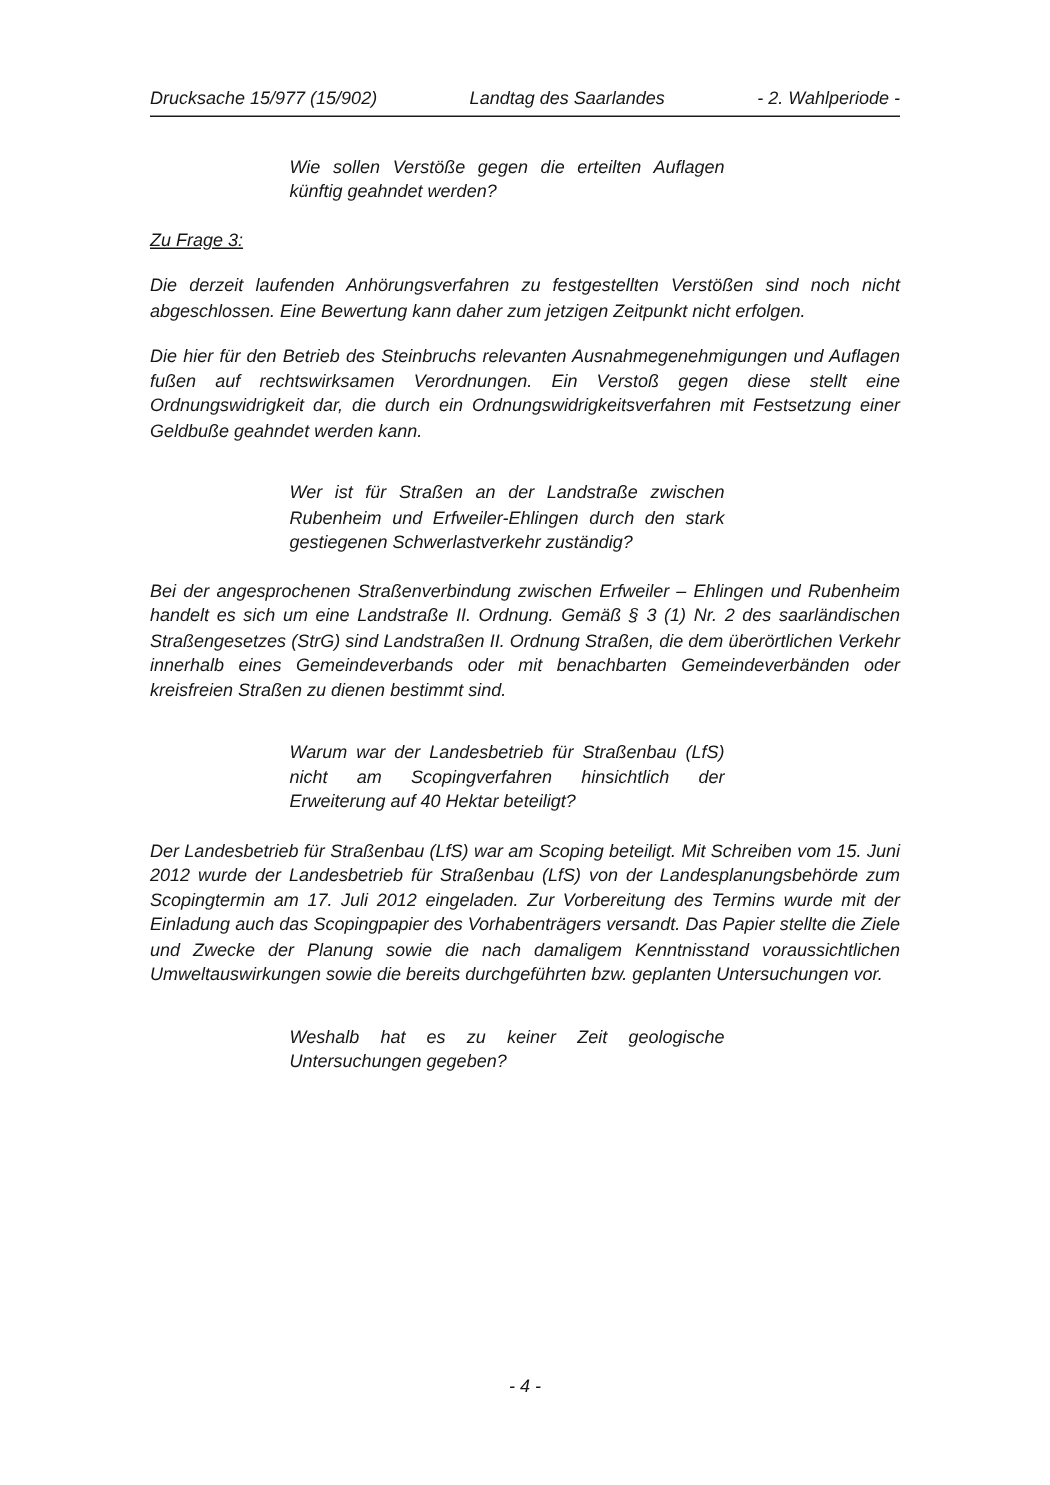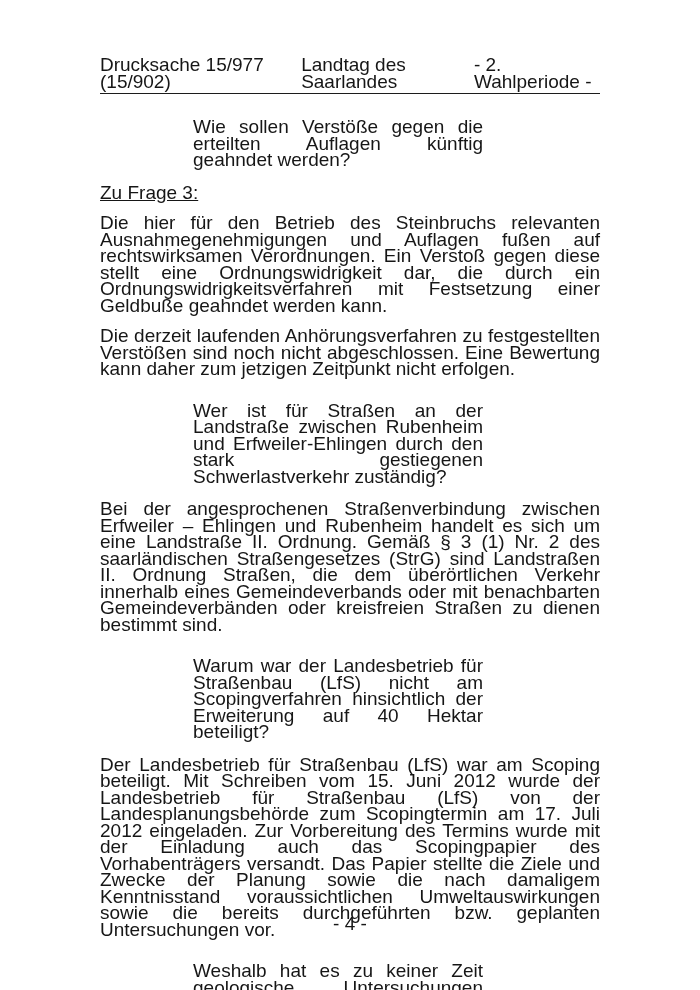--- a/index.html
+++ b/index.html
@@ -8,23 +8,24 @@
     background: #ffffff;
     color: #161616;
     font-family: "Liberation Sans", "DejaVu Sans", sans-serif;
     -webkit-font-smoothing: antialiased;
   }
   .page {
     position: relative;
     box-sizing: border-box;
     width: 700px; height: 990px;
     padding: 57px 100px 0 100px;
-    font-size: 19px;
+    font-size: 12px;
     line-height: 16.5px;
     overflow: hidden;
+    font-style: italic;
   }
   .header {
     display: flex;
     justify-content: space-between;
     align-items: baseline;
     border-bottom: 1.5px solid #1c1c1c;
     padding-bottom: 3px;
   }
   .question {
     width: 290px;
@@ -55,22 +56,22 @@
 
   <div class="header">
     <span>Drucksache 15/977 (15/902)</span>
     <span>Landtag des Saarlandes</span>
     <span>- 2. Wahlperiode -</span>
   </div>
 
   <div class="question">Wie sollen Verstöße gegen die erteilten Auflagen künftig geahndet werden?</div>
 
   <div class="heading">Zu Frage 3:</div>
+  <p class="para">Die derzeit laufenden Anhörungsverfahren zu festgestellten Verstößen sind noch nicht abgeschlossen. Eine Bewertung kann daher zum jetzigen Zeitpunkt nicht erfolgen.</p>
   <p class="para">Die hier für den Betrieb des Steinbruchs relevanten Ausnahmegenehmigungen und Auflagen fußen auf rechtswirksamen Verordnungen. Ein Verstoß gegen diese stellt eine Ordnungswidrigkeit dar, die durch ein Ordnungswidrigkeitsverfahren mit Festsetzung einer Geldbuße geahndet werden kann.</p>
-  <p class="para">Die derzeit laufenden Anhörungsverfahren zu festgestellten Verstößen sind noch nicht abgeschlossen. Eine Bewertung kann daher zum jetzigen Zeitpunkt nicht erfolgen.</p>
 
   <div class="question">Wer ist für Straßen an der Landstraße zwischen Rubenheim und Erfweiler-Ehlingen durch den stark gestiegenen Schwerlastverkehr zuständig?</div>
 
   <div class="para-group">
     <p class="para">Bei der angesprochenen Straßenverbindung zwischen Erfweiler – Ehlingen und Rubenheim handelt es sich um eine Landstraße II. Ordnung. Gemäß § 3 (1) Nr. 2 des saarländischen Straßengesetzes (StrG) sind Landstraßen II. Ordnung Straßen, die dem überörtlichen Verkehr innerhalb eines Gemeindeverbands oder mit benachbarten Gemeindeverbänden oder kreisfreien Straßen zu dienen bestimmt sind.</p>
   </div>
 
   <div class="question">Warum war der Landesbetrieb für Straßenbau (LfS) nicht am Scopingverfahren hinsichtlich der Erweiterung auf 40 Hektar beteiligt?</div>
 
   <p class="para">Der Landesbetrieb für Straßenbau (LfS) war am Scoping beteiligt. Mit Schreiben vom 15. Juni 2012 wurde der Landesbetrieb für Straßenbau (LfS) von der Landesplanungsbehörde zum Scopingtermin am 17. Juli 2012 eingeladen. Zur Vorbereitung des Termins wurde mit der Einladung auch das Scopingpapier des Vorhabenträgers versandt. Das Papier stellte die Ziele und Zwecke der Planung sowie die nach damaligem Kenntnisstand voraussichtlichen Umweltauswirkungen sowie die bereits durchgeführten bzw. geplanten Untersuchungen vor.</p>

